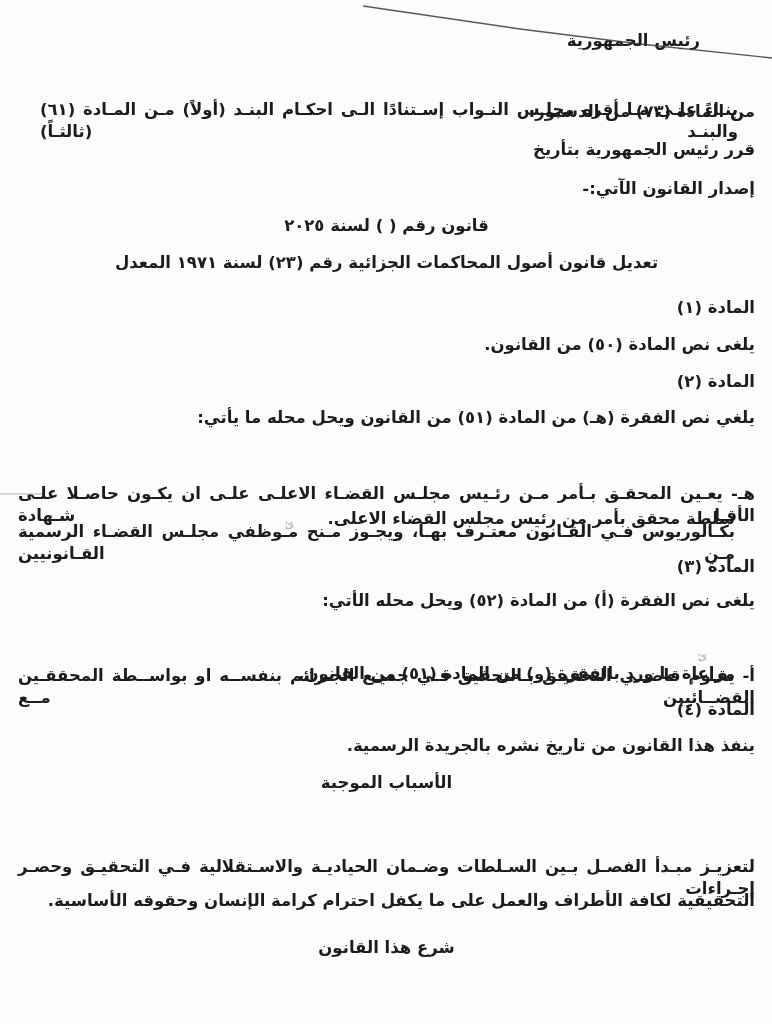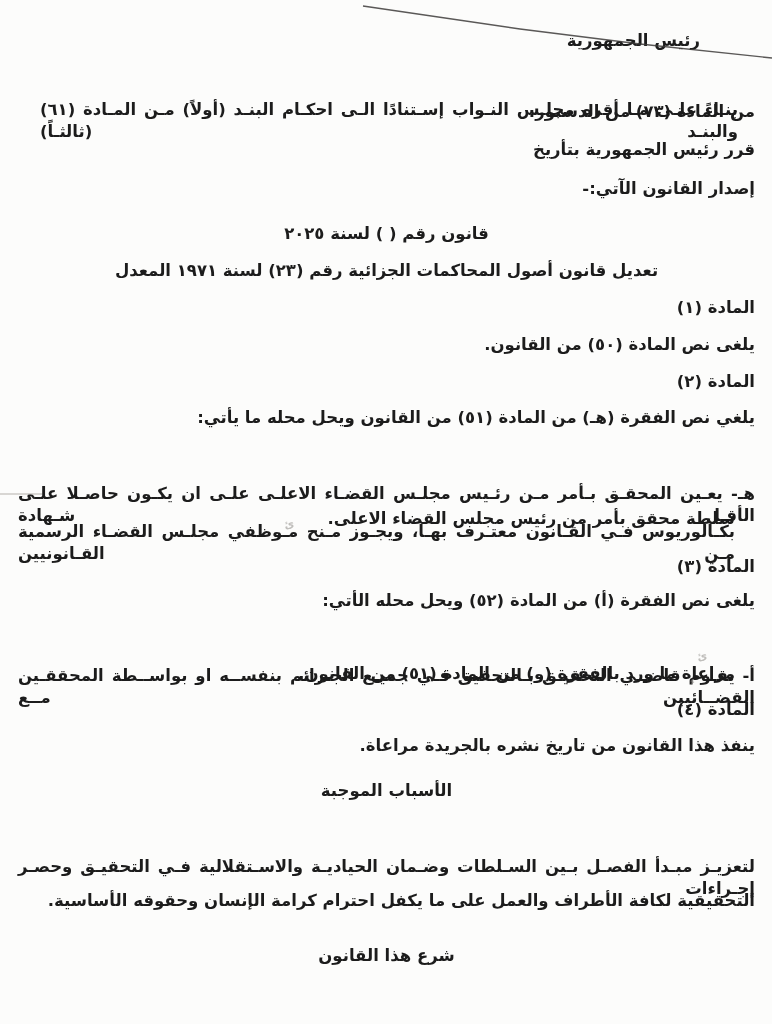--- a/index.html
+++ b/index.html
@@ -35,21 +35,20 @@
     text-align:justify;
     text-align-last:justify;
     margin-top:39px;
   }
   .indent{right:37px;}
   .first-indent{right:34px;left:40px;}
   .center{
     text-align:right;
     text-align-last:center;
     white-space:nowrap;
-    margin-top:8px;
   }
   .letterhead{
     left:auto;right:72px;
     top:30px;
     white-space:nowrap;
     font-size:16.5px;
   }
   .fold-svg{
     position:absolute;top:0;left:0;
     pointer-events:none;
@@ -97,21 +96,21 @@
   <div class="line just" style="top:444px">هـ- يعـين المحقـق بـأمر مـن رئـيس مجلـس القضـاء الاعلـى علـى ان يكـون حاصـلا علـى الأقـل شـهادة</div>
   <div class="line just indent" style="top:482px">بكـالوريوس فـي القـانون معتـرف بهـا، ويجـوز مـنح مـوظفي مجلـس القضـاء الرسمية مـن القـانونيين</div>
   <div class="line nowrap indent" style="top:508px">سلطة محقق بأمر من رئيس مجلس القضاء الاعلى.</div>
 
   <div class="line nowrap" style="top:556px">المادة (٣)</div>
   <div class="line nowrap" style="top:590px">يلغى نص الفقرة (أ) من المادة (٥٢) ويحل محله الأتي:</div>
   <div class="line just" style="top:626px">أ- يقـوم قاضــي التحقيـق بـالتحقيق فـي جميـع الجـرائم بنفســه او بواســطة المحققـين القضــائيين مــع</div>
   <div class="line nowrap indent" style="top:663px">مراعاة ما ورد بالفقرة (و) من المادة (٥١) من القانون.</div>
 
   <div class="line nowrap" style="top:699px">المادة (٤)</div>
-  <div class="line nowrap" style="top:735px">ينفذ هذا القانون من تاريخ نشره بالجريدة مراعاة.</div>
+  <div class="line nowrap" style="top:735px">ينفذ هذا القانون من تاريخ نشره بالجريدة الرسمية.</div>
 
   <div class="line center" style="top:772px">الأسباب الموجبة</div>
   <div class="line just" style="top:817px">لتعزيـز مبـدأ الفصـل بـين السـلطات وضـمان الحياديـة والاسـتقلالية فـي التحقيـق وحصـر إجـراءات</div>
   <div class="line nowrap" style="top:890px">التحقيقية لكافة الأطراف والعمل على ما يكفل احترام كرامة الإنسان وحقوقه الأساسية.</div>
 
   <div class="line center" style="top:937px">شرع هذا القانون</div>
 
   <div class="smudge" style="left:0;top:493px;width:42px;height:2px;"></div>
   <span class="speck" style="left:284px;top:518px;">ئ</span>
   <span class="speck" style="left:697px;top:650px;">ئ</span>

